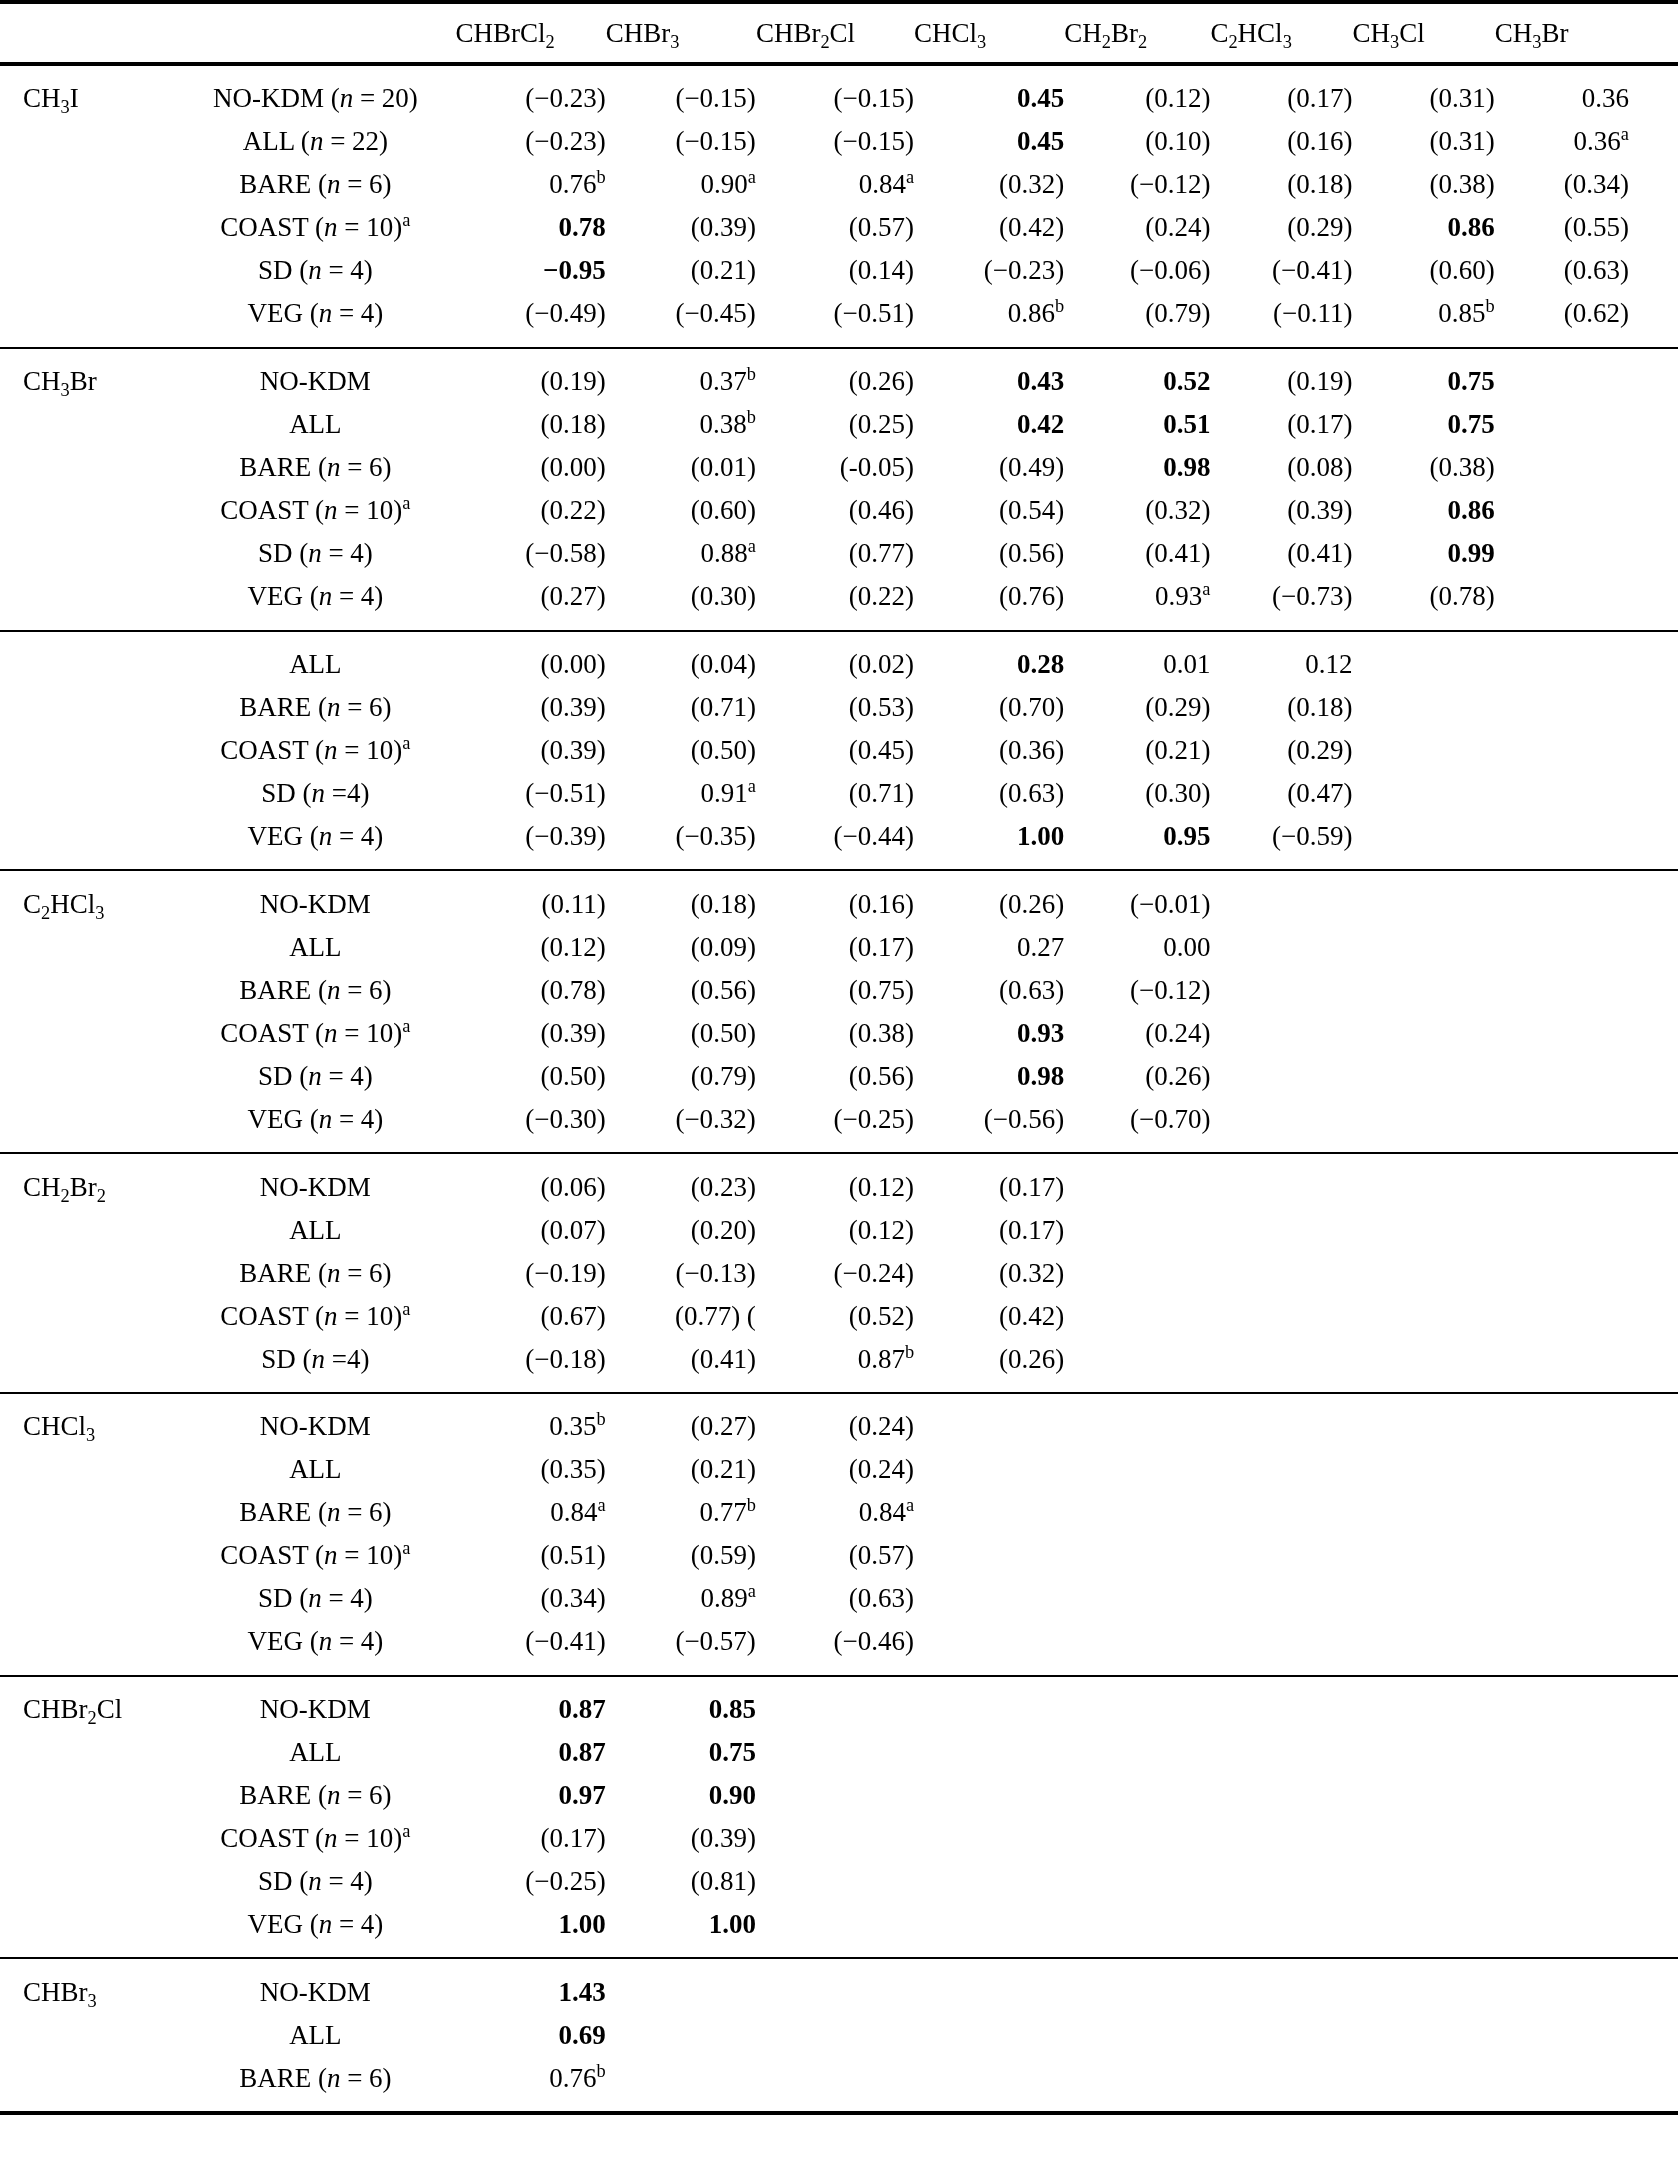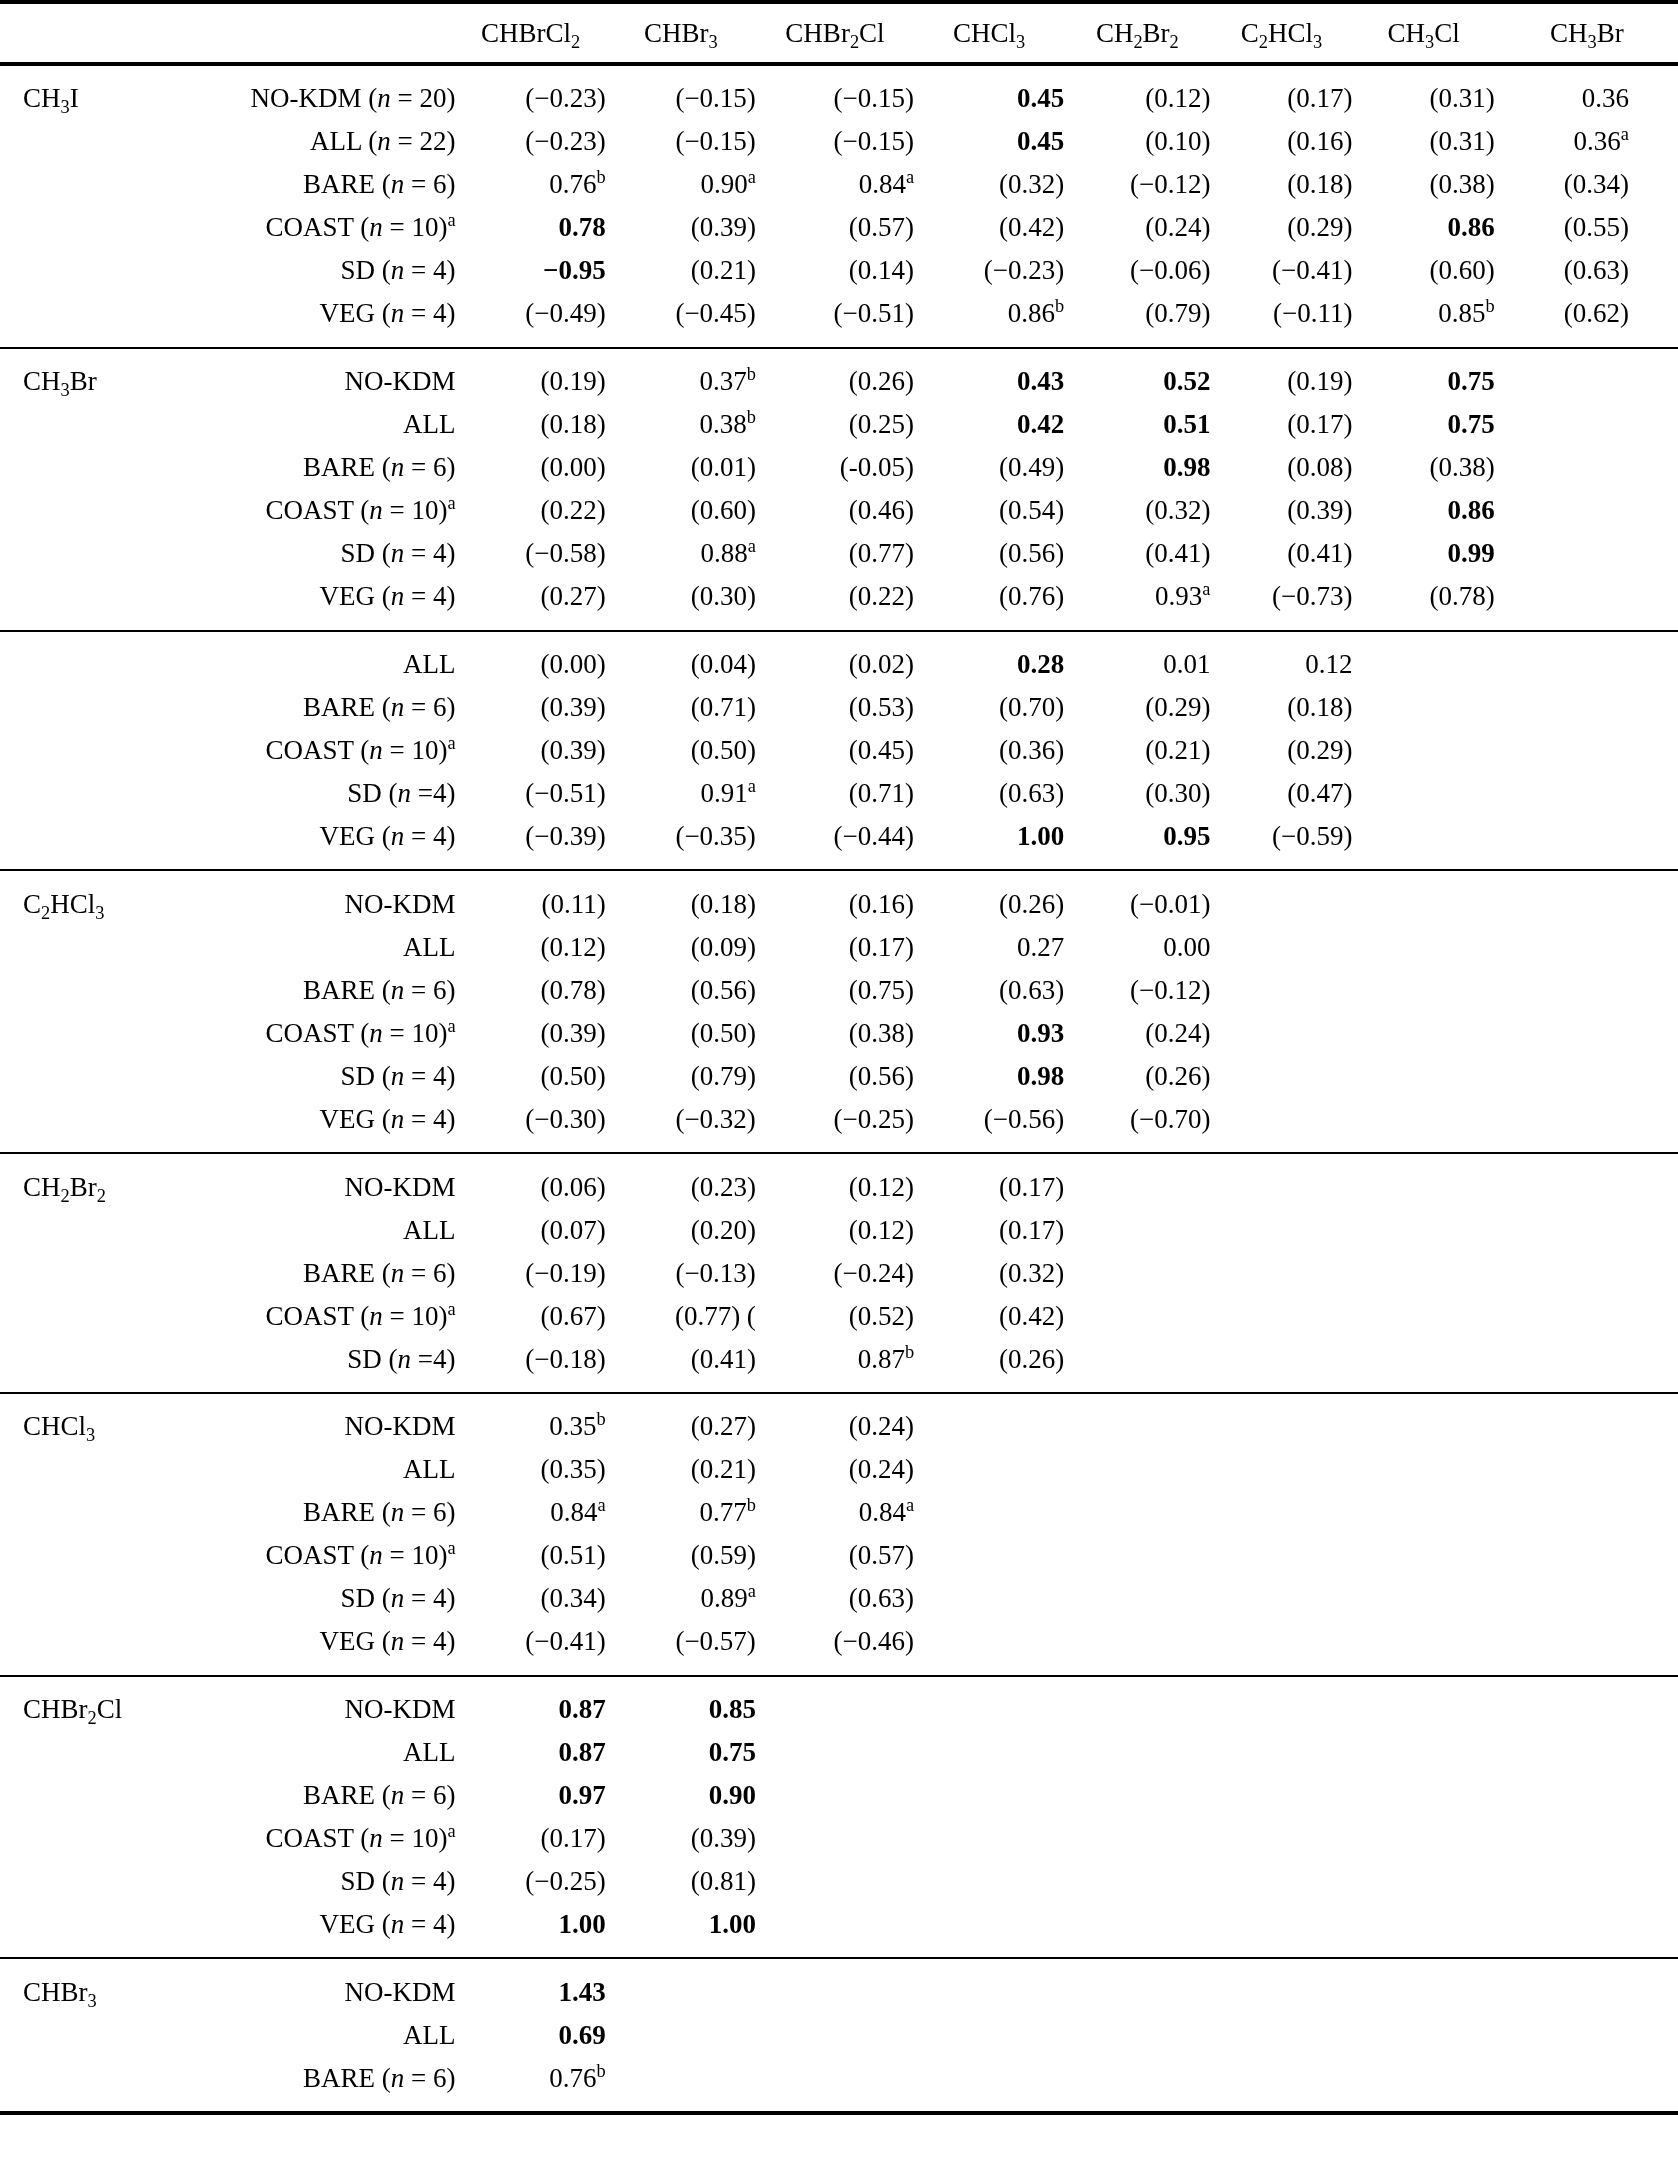--- a/index.html
+++ b/index.html
@@ -21,21 +21,21 @@
     border-bottom: 4.1px solid #000;
     box-sizing: border-box;
   }
   table {
     width: 1679px;
     border-collapse: collapse;
     table-layout: fixed;
   }
   thead th {
     font-weight: normal;
-    text-align: center;
+    text-align: left;
     height: 58px;
     vertical-align: middle;
     padding: 0;
     border-bottom: 4.1px solid #000;
   }
   thead th.corner { text-align: left; }
   tbody.section td {
     height: 43px;
     padding: 0;
     vertical-align: middle;
@@ -44,21 +44,21 @@
   tbody.section tr:first-child td { padding-top: 11.4px; }
   tbody.section tr:last-child td  { padding-bottom: 11.4px; }
   tbody.section + tbody.section tr:first-child td {
     border-top: 2.4px solid #000;
   }
   td.compound {
     text-align: left;
     padding-left: 23px !important;
   }
   td.rowlabel {
-    text-align: right;
+    text-align: center;
   }
   td.val {
     text-align: right;
   }
   td.val.last { padding-right: 50px !important; }
   sup {
     font-size: 68%;
     vertical-align: super;
     line-height: 0;
   }

